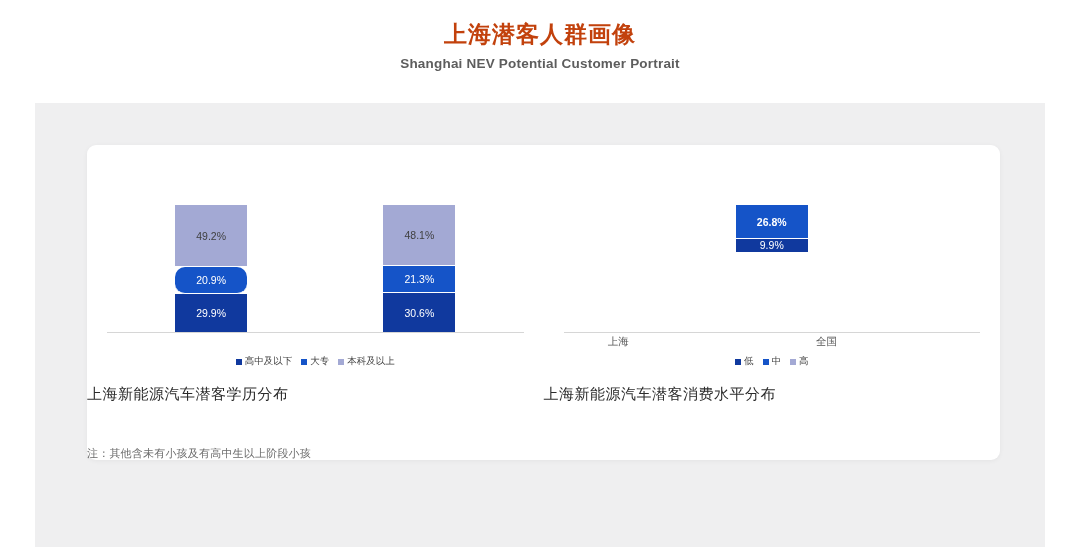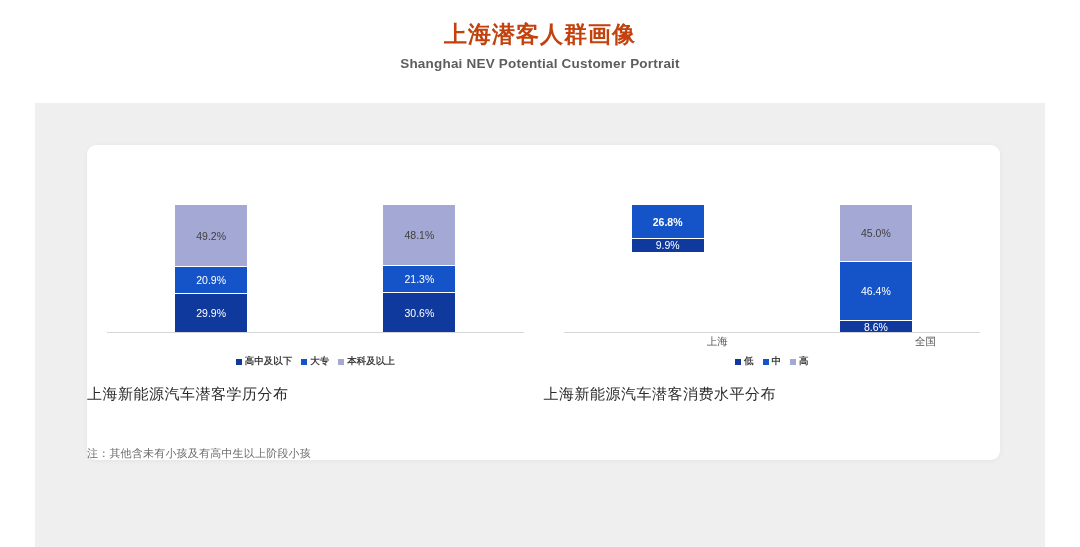--- a/index.html
+++ b/index.html
@@ -135,21 +135,21 @@
     position: absolute;
     left: 20px;
     right: 20px;
     top: 190px;
     height: 16px;
     display: flex;
     justify-content: space-around;
   }
   .cat-label {
     width: 120px;
-    text-align: right;
+    text-align: left;
     font-size: 10.5px;
     color: #555555;
   }
 
   
   .legend {
     position: absolute;
     left: 0;
     right: 0;
     top: 210px;
@@ -157,21 +157,20 @@
     justify-content: center;
     align-items: center;
     gap: 9px;
   }
   .legend-item {
     display: flex;
     align-items: center;
     gap: 3px;
     font-size: 9.5px;
     color: #3f3f3f;
-    font-weight: bold;
   }
   .swatch {
     width: 6px;
     height: 6px;
     display: inline-block;
   }
 
   
   .caption {
     position: absolute;
@@ -204,21 +203,21 @@
 
 <div class="panel">
   <div class="card">
     <div class="charts-row" id="charts-row">
         <div class="chart-block">
           <div class="plot">
             <div class="bars">
               <div class="bar-col">
                 <div class="bar">
                   <div class="seg seg-high" style="background: rgb(163, 169, 212); height: 49.2%;">49.2%</div>
-                  <div class="seg seg-mid" style="background: rgb(21, 84, 200); height: 20.9%;">20.9%</div>
+                  <div class="seg seg-mid" style="background: rgb(21, 84, 200); height: 20.9%; border-radius: 10px;">20.9%</div>
                   <div class="seg seg-low" style="background: rgb(16, 57, 158); height: 29.9%;">29.9%</div>
                 </div>
               </div>
               <div class="bar-col">
                 <div class="bar">
                   <div class="seg seg-high" style="background: rgb(163, 169, 212); height: 48.1%;">48.1%</div>
                   <div class="seg seg-mid" style="background: rgb(21, 84, 200); height: 21.3%;">21.3%</div>
                   <div class="seg seg-low" style="background: rgb(16, 57, 158); height: 30.6%;">30.6%</div>
                 </div>
               </div>
@@ -243,27 +242,20 @@
         </div>
         <div class="chart-block">
           <div class="plot">
             <div class="bars">
               <div class="bar-col">
                 <div class="bar">
                   <div class="seg seg-mid" style="background: rgb(21, 84, 200); height: 26.8%; font-weight: bold;">26.8%</div>
                   <div class="seg seg-low" style="background: rgb(16, 57, 158); height: 9.9%;">9.9%</div>
                 </div>
               </div>
-              <div class="bar-col">
-                <div class="bar">
-                  <div class="seg seg-high" style="background: rgb(163, 169, 212); height: 45%;">45.0%</div>
-                  <div class="seg seg-mid" style="background: rgb(21, 84, 200); height: 46.4%;">46.4%</div>
-                  <div class="seg seg-low" style="background: rgb(16, 57, 158); height: 8.6%;">8.6%</div>
-                </div>
-              </div>
             </div>
             <div class="axis-line" style="background: rgb(214, 214, 214);"></div>
           </div>
           <div class="cat-row">
             <div class="cat-label">上海</div>
             <div class="cat-label">全国</div>
           </div>
           <div class="legend">
             <div class="legend-item">
               <span class="swatch" style="background: rgb(16, 57, 158);"></span>

